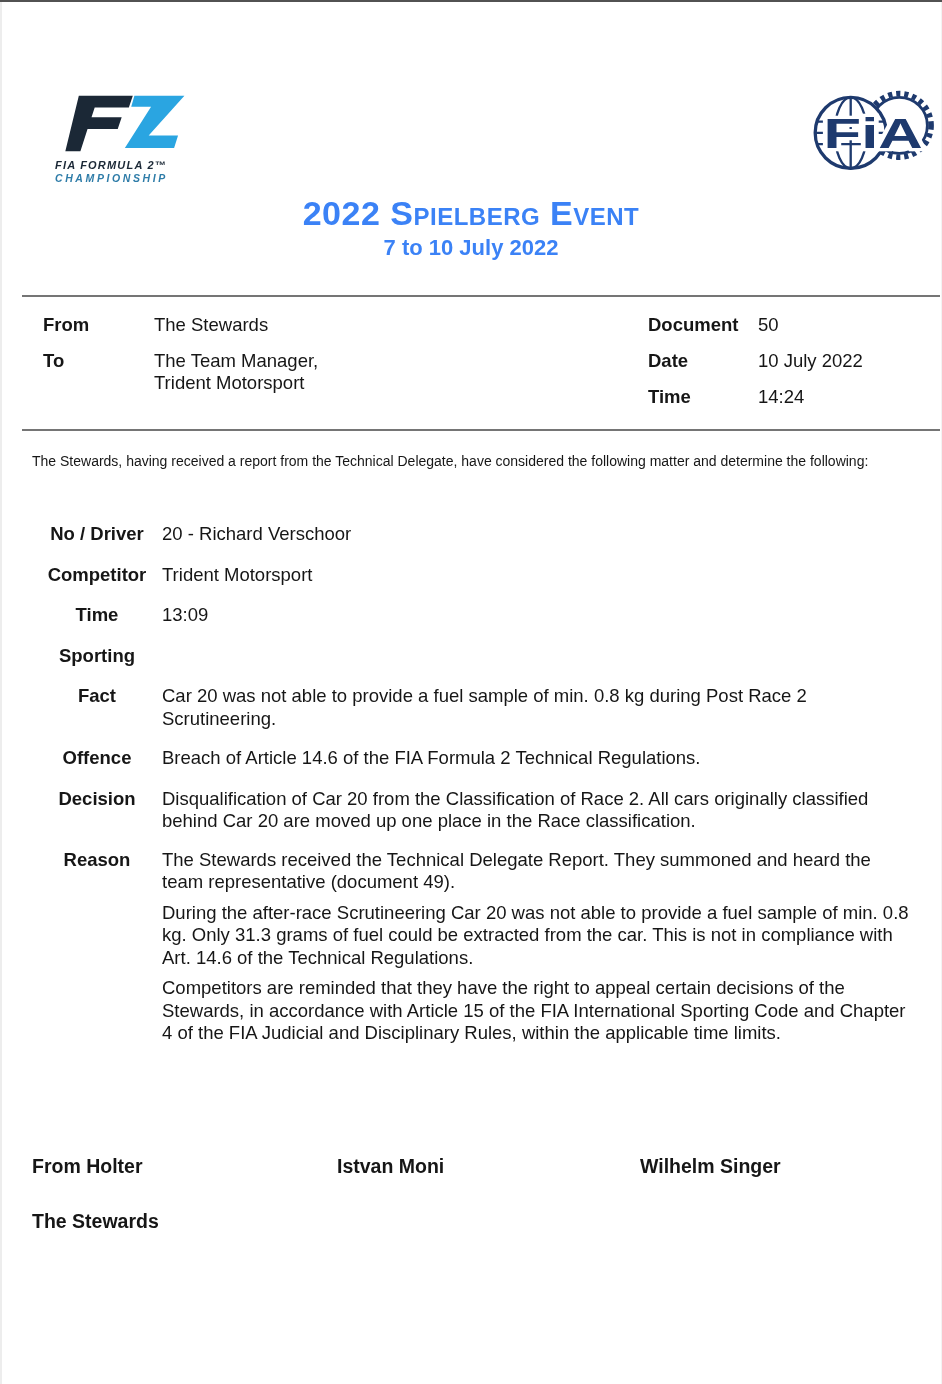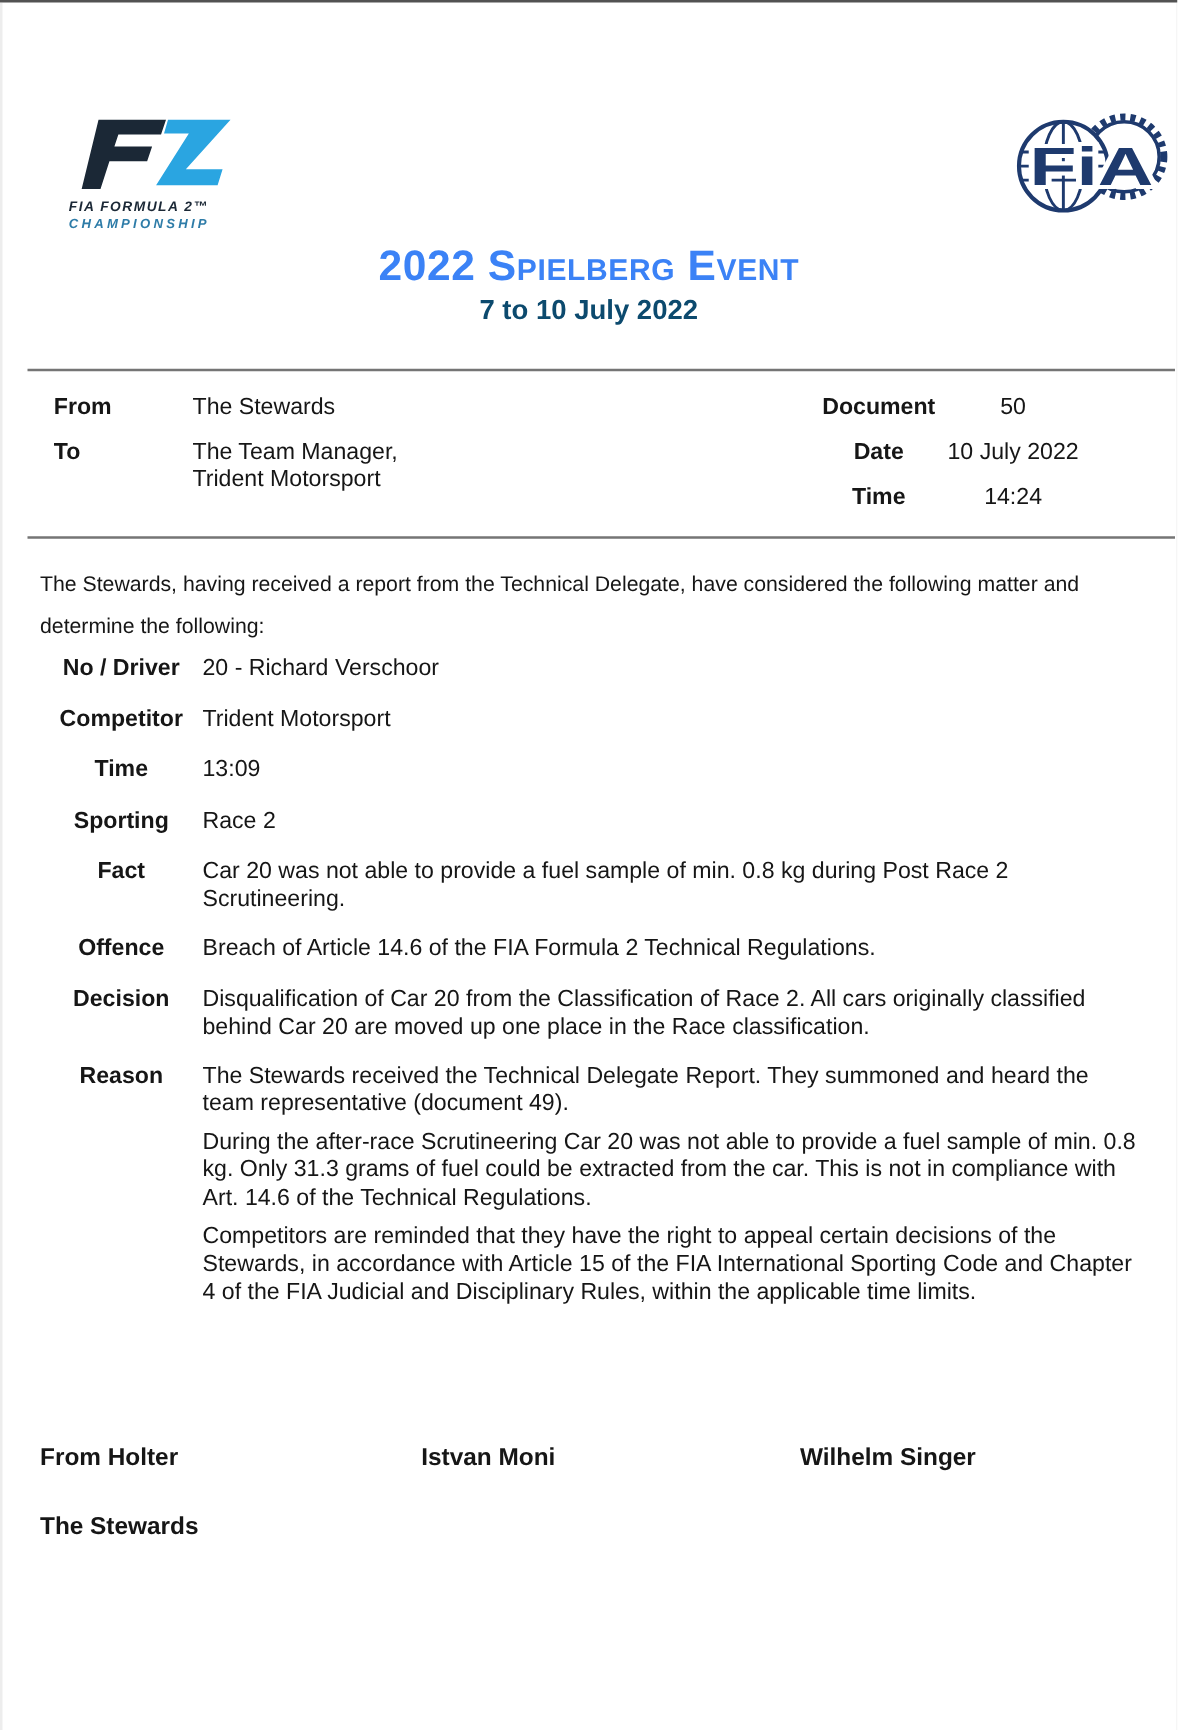--- a/index.html
+++ b/index.html
@@ -26,39 +26,39 @@
     letter-spacing:2.6px; color:#2e7ca8; margin-top:1px; white-space:nowrap;
   }
   .fia-logo { position:absolute; left:813px; top:86px; }
 
   
   .title-block { position:absolute; top:192px; left:0; width:100%; text-align:center; }
   .title-main {
     font-size:34px; font-weight:bold; letter-spacing:0.5px;
     font-variant-caps:small-caps; color:#3b82f6;
   }
-  .title-sub { font-size:22px; font-weight:bold; margin-top:2px; color:#0c4a6e; }
+  .title-sub { font-size:22px; font-weight:bold; margin-top:2px; color:#3b82f6; }
 
   
   .rule { position:absolute; left:22px; right:2px; border-top:2px solid #757575; }
   .rule-1 { top:293px; }
   .rule-2 { top:427px; }
 
   
   .hdr-left  { position:absolute; left:32px;  top:312px; font-size:18.5px; line-height:22px; }
   .hdr-right { position:absolute; left:648px; top:312px; font-size:18.5px; line-height:22px; }
   .hdr-row { display:grid; margin-bottom:14px; }
   .hdr-left  .hdr-row { grid-template-columns:111px auto;margin-left:11px; }
-  .hdr-right .hdr-row { grid-template-columns:110px auto;text-align:center; }
+  .hdr-right .hdr-row { grid-template-columns:110px auto; }
   .hdr-label { font-weight:bold; }
 
   
   .intro {
     position:absolute; left:32px; top:449px; width:862px;
-    font-size:17px; line-height:33px;
+    font-size:14px; line-height:21px;
   }
   .fields { position:absolute; left:32px; top:521px; width:875px; }
   .frow {
     display:grid; grid-template-columns:130px 755px;
     font-size:18.5px; line-height:22.5px;
   }
   .frow .flabel { font-weight:bold;text-align:center; }
   .mb18 { margin-bottom:18px; }
   .mb17 { margin-bottom:17px; }
   .mb16 { margin-bottom:16px; }
@@ -154,21 +154,20 @@
     <div class="frow mb18">
       <div class="flabel">Competitor</div>
       <div class="fvalue">Trident Motorsport</div>
     </div>
     <div class="frow mb18">
       <div class="flabel">Time</div>
       <div class="fvalue">13:09</div>
     </div>
     <div class="frow mb18">
       <div class="flabel">Sporting</div>
-      <div class="fvalue">Race 2</div>
     </div>
     <div class="frow mb17">
       <div class="flabel">Fact</div>
       <div class="fvalue">Car 20 was not able to provide a fuel sample of min. 0.8 kg during Post Race 2 Scrutineering.</div>
     </div>
     <div class="frow mb18">
       <div class="flabel">Offence</div>
       <div class="fvalue">Breach of Article 14.6 of the FIA Formula 2 Technical Regulations.</div>
     </div>
     <div class="frow mb16">

